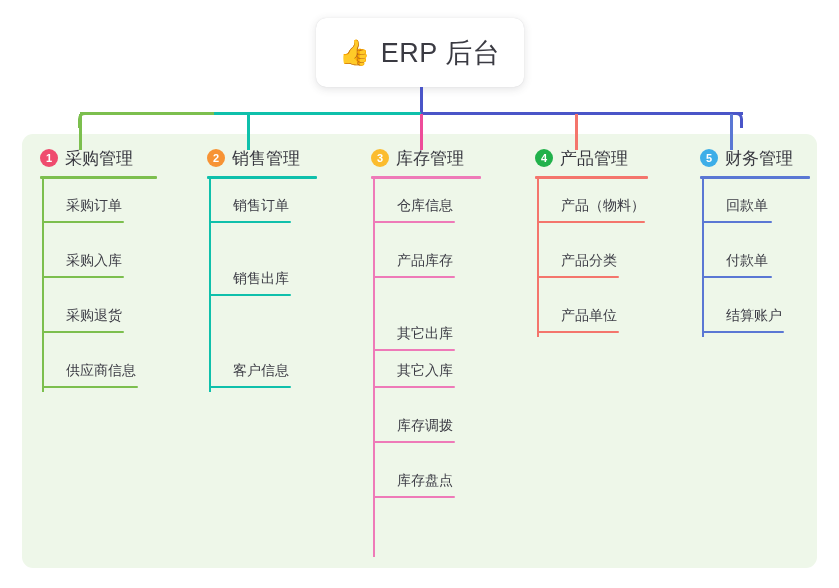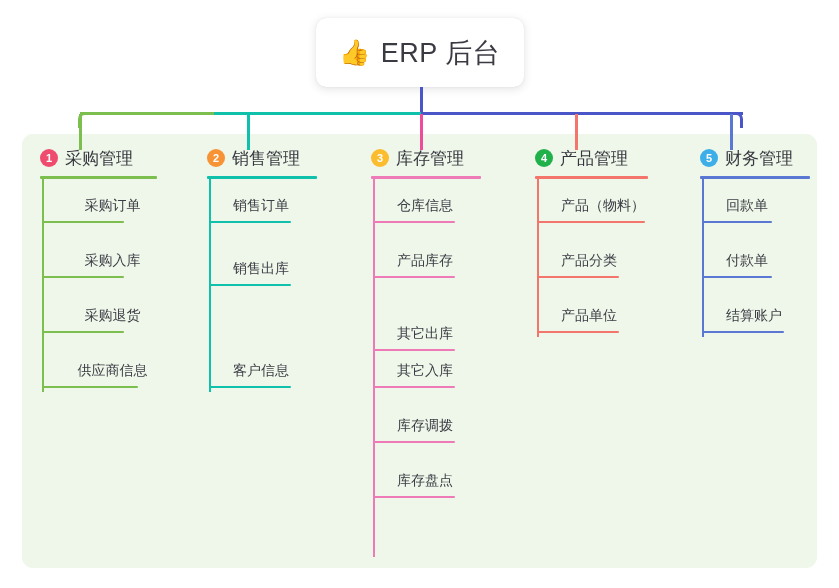--- a/index.html
+++ b/index.html
@@ -189,21 +189,21 @@
     <div class="drop" style="left: 575px; background: rgb(244, 117, 108);"></div>
     <div class="drop" style="left: 730px; background: rgb(90, 119, 212);"></div>
   </div>
 <div id="columns-layer">
     <div class="column" style="left: 40px; width: 117px;">
       <div class="col-head">
         <span class="badge" style="background: rgb(239, 75, 110);">1</span>
         <span class="col-title">采购管理</span>
       </div>
       <div class="head-rule" style="width: 117px; background: rgb(124, 191, 78);"></div>
-      <div class="leaves" style="height: 238px; text-align: center;">
+      <div class="leaves" style="height: 238px;">
         <div class="rail" style="background: rgb(124, 191, 78); top: 0px; height: 213px;"></div>
         <div class="leaf" style="top: 18px;">
           <div class="leaf-label">采购订单</div>
           <div class="leaf-rule" style="width: 82px; background: rgb(124, 191, 78);"></div>
           <div class="tick" style="background: rgb(124, 191, 78);"></div>
         </div>
         <div class="leaf" style="top: 73px;">
           <div class="leaf-label">采购入库</div>
           <div class="leaf-rule" style="width: 82px; background: rgb(124, 191, 78);"></div>
           <div class="tick" style="background: rgb(124, 191, 78);"></div>
@@ -226,21 +226,21 @@
         <span class="col-title">销售管理</span>
       </div>
       <div class="head-rule" style="width: 110px; background: rgb(15, 192, 171);"></div>
       <div class="leaves" style="height: 238px;">
         <div class="rail" style="background: rgb(15, 192, 171); top: 0px; height: 213px;"></div>
         <div class="leaf" style="top: 18px;">
           <div class="leaf-label">销售订单</div>
           <div class="leaf-rule" style="width: 82px; background: rgb(15, 192, 171);"></div>
           <div class="tick" style="background: rgb(15, 192, 171);"></div>
         </div>
-        <div class="leaf" style="top: 81px;">
+        <div class="leaf" style="top: 91px;">
           <div class="leaf-label">销售出库</div>
           <div class="leaf-rule" style="width: 82px; background: rgb(15, 192, 171);"></div>
           <div class="tick" style="background: rgb(15, 192, 171);"></div>
         </div>
         <div class="leaf" style="top: 183px;">
           <div class="leaf-label">客户信息</div>
           <div class="leaf-rule" style="width: 82px; background: rgb(15, 192, 171);"></div>
           <div class="tick" style="background: rgb(15, 192, 171);"></div>
         </div>
       </div>

